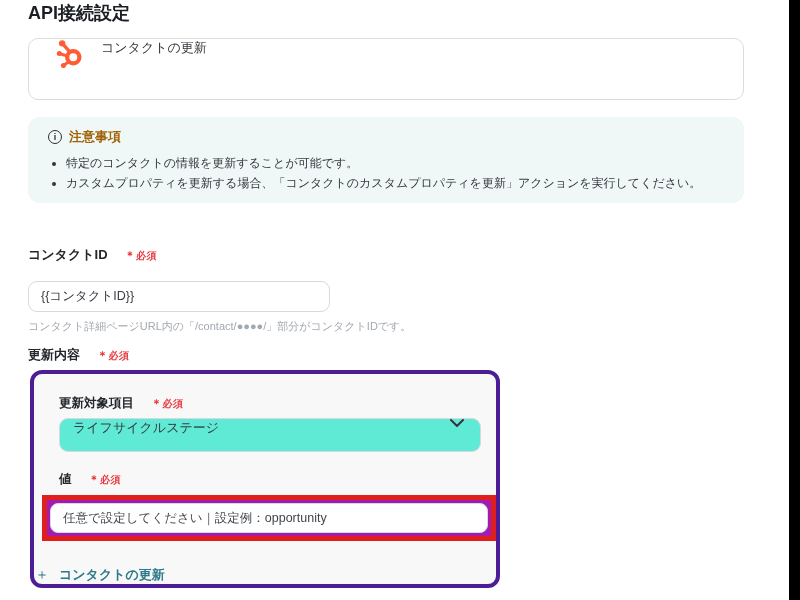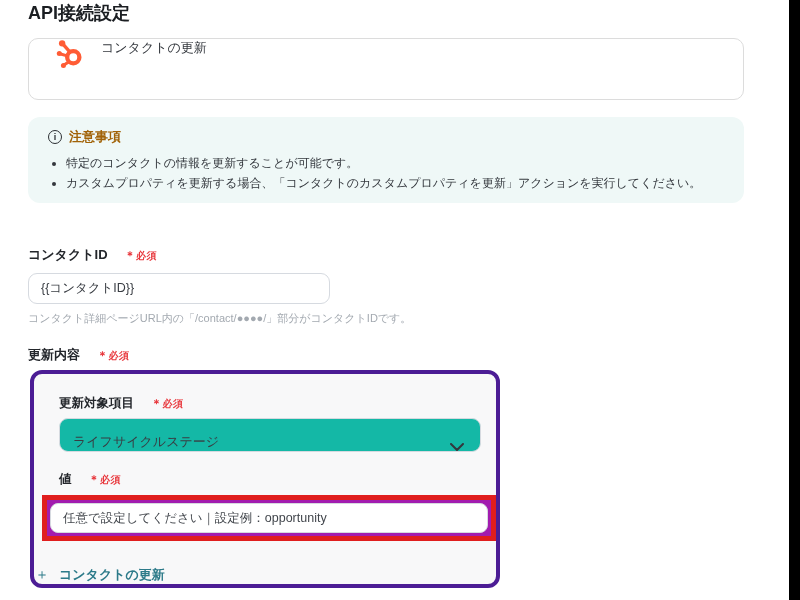--- a/index.html
+++ b/index.html
@@ -47,21 +47,21 @@
   .notice-list { margin: 7px 0 0 2px; padding-left: 16px; list-style: disc; }
   .notice-list li { font-size: 12px; color: #33373d; line-height: 1.7; }
   
   .field-label-row { display: flex; align-items: baseline; gap: 17px; }
   .field-label { font-size: 13px; font-weight: bold; color: #23262b; }
   .required-badge { font-size: 10px; font-weight: bold; color: #e8383d; letter-spacing: 0.5px; }
   .required-badge .ast { font-size: 11px; }
   
   .contact-block { position: absolute; left: 28px; top: 246px; width: 420px; }
   .text-input {
-    margin-top: 9px;
+    margin-top: 17px;
     width: 302px; height: 31px;
     border: 1px solid #d6dae0; border-radius: 9px;
     background: #ffffff;
     font-size: 12.5px; color: #383c42;
     padding: 0 12px;
     font-family: "Liberation Sans", "DejaVu Sans", sans-serif;
     outline: none; display: block;
   }
   .helper-text { margin-top: 7px; font-size: 11px; color: #a3a9b0; }
   
@@ -70,23 +70,23 @@
     position: absolute; left: 30px; top: 370px;
     width: 470px; height: 218px;
     background: #f8f8f9;
     border: 4px solid #4c1d95;
     border-radius: 12px;
   }
   .inner-label-row { position: absolute; left: 25px; top: 21px; }
   .select-box {
     position: absolute; left: 25px; top: 44px;
     width: 422px; height: 34px;
-    background: #14b8a6;
+    background: #5eead4;
     border: 1px solid #d6dae0; border-radius: 9px;
-    display: flex; align-items: flex-end; justify-content: space-between;
+    display: flex; align-items: flex-start; justify-content: space-between;
     padding: 0 16px 0 13px;
     cursor: pointer;
   }
   .select-value { font-size: 13px; color: #383c42; }
   .chevron-down-icon { width: 14px; height: 8px; flex: 0 0 auto; }
   .value-label-row { position: absolute; left: 25px; top: 97px; }
   .highlight-annotation {
     position: absolute; left: 8px; top: 121px;
     width: 454px; height: 46px;
     border: 5px solid #e01e1e;

